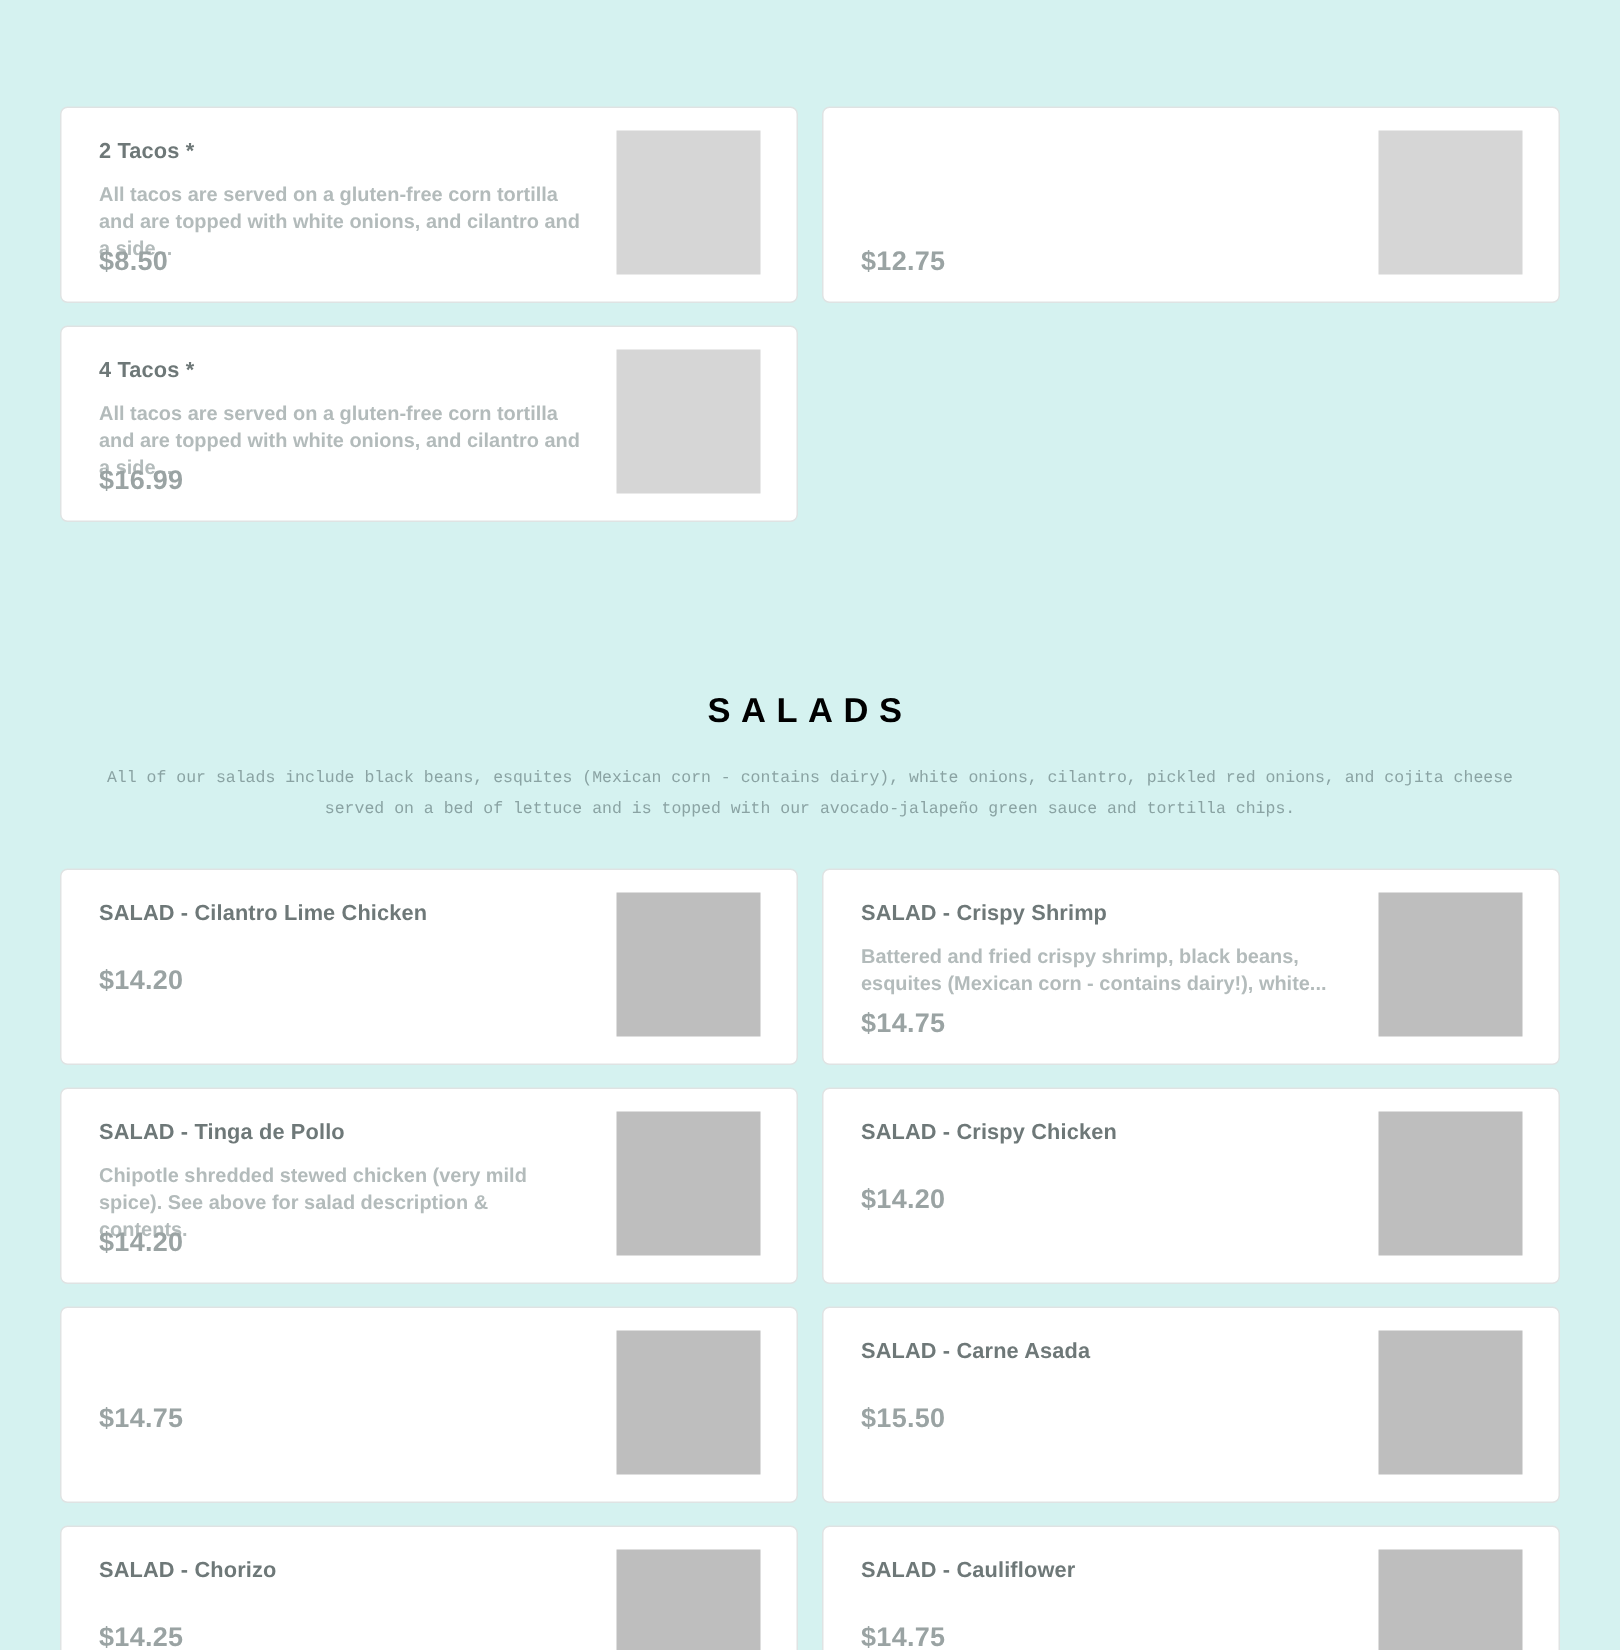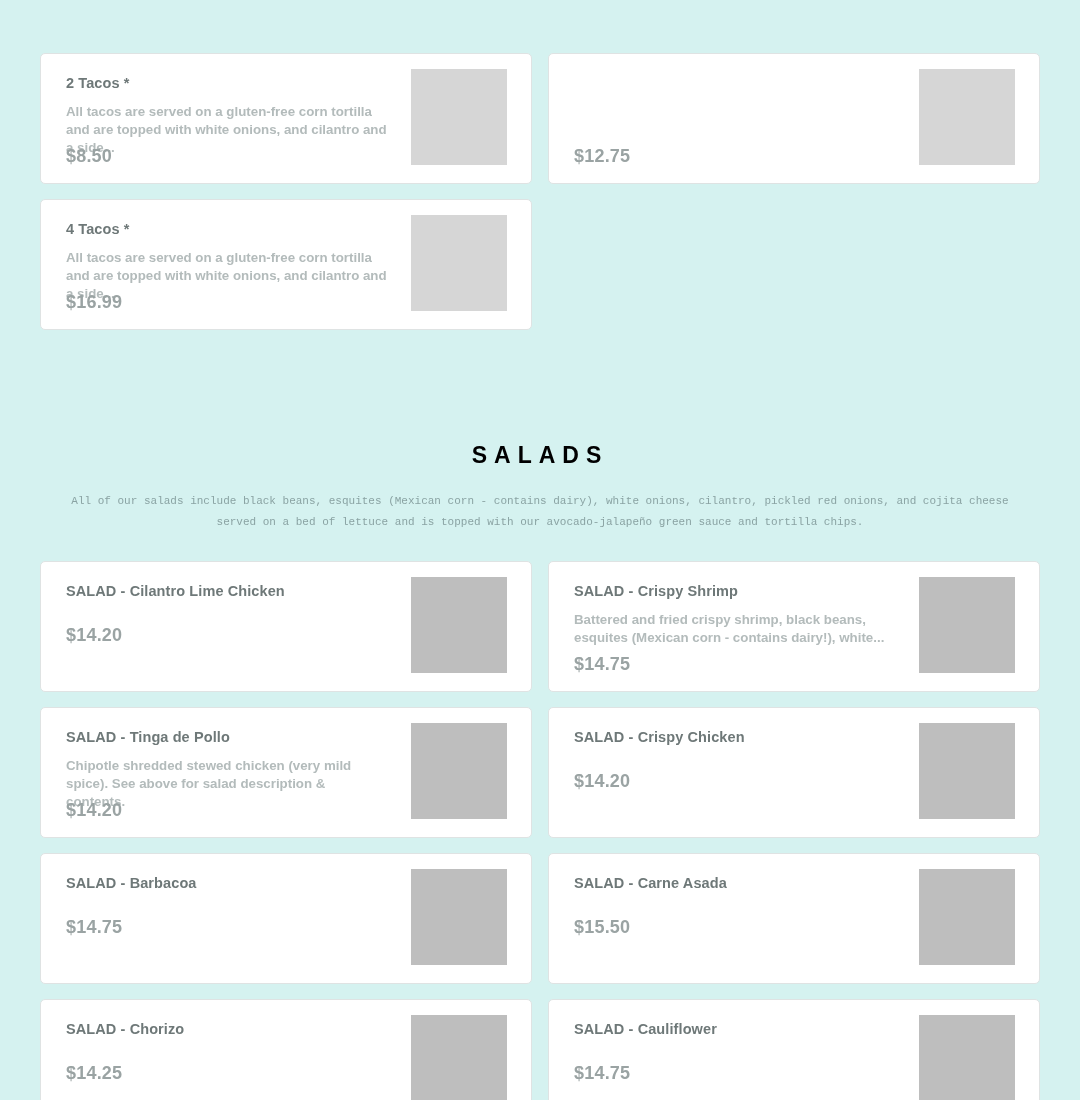--- a/index.html
+++ b/index.html
@@ -12,20 +12,21 @@
     background: #d5f2f0;
     font-family: "Liberation Sans", sans-serif;
     overflow: hidden;
   }
 
   .page {
     position: relative;
     width: 1080px;
     height: 916px;
     box-sizing: border-box;
+    margin-top: 18px;
   }
 
   
   .grid {
     display: grid;
     grid-template-columns: 492px 492px;
     column-gap: 16px;
     row-gap: 15px;
     padding: 0 40px;
     box-sizing: border-box;
@@ -185,23 +186,20 @@
         <div class="thumb dark"></div>
       </div>
       <div class="card no-desc">
         <div class="card-body">
           <div class="card-title">SALAD - Crispy Chicken</div>
         </div>
         <div class="card-price">$14.20</div>
         <div class="thumb dark"></div>
       </div>
       <div class="card no-desc">
-        <div class="card-body">
-          <div class="card-title">SALAD - Barbacoa</div>
-        </div>
         <div class="card-price">$14.75</div>
         <div class="thumb dark"></div>
       </div>
       <div class="card no-desc">
         <div class="card-body">
           <div class="card-title">SALAD - Carne Asada</div>
         </div>
         <div class="card-price">$15.50</div>
         <div class="thumb dark"></div>
       </div>

